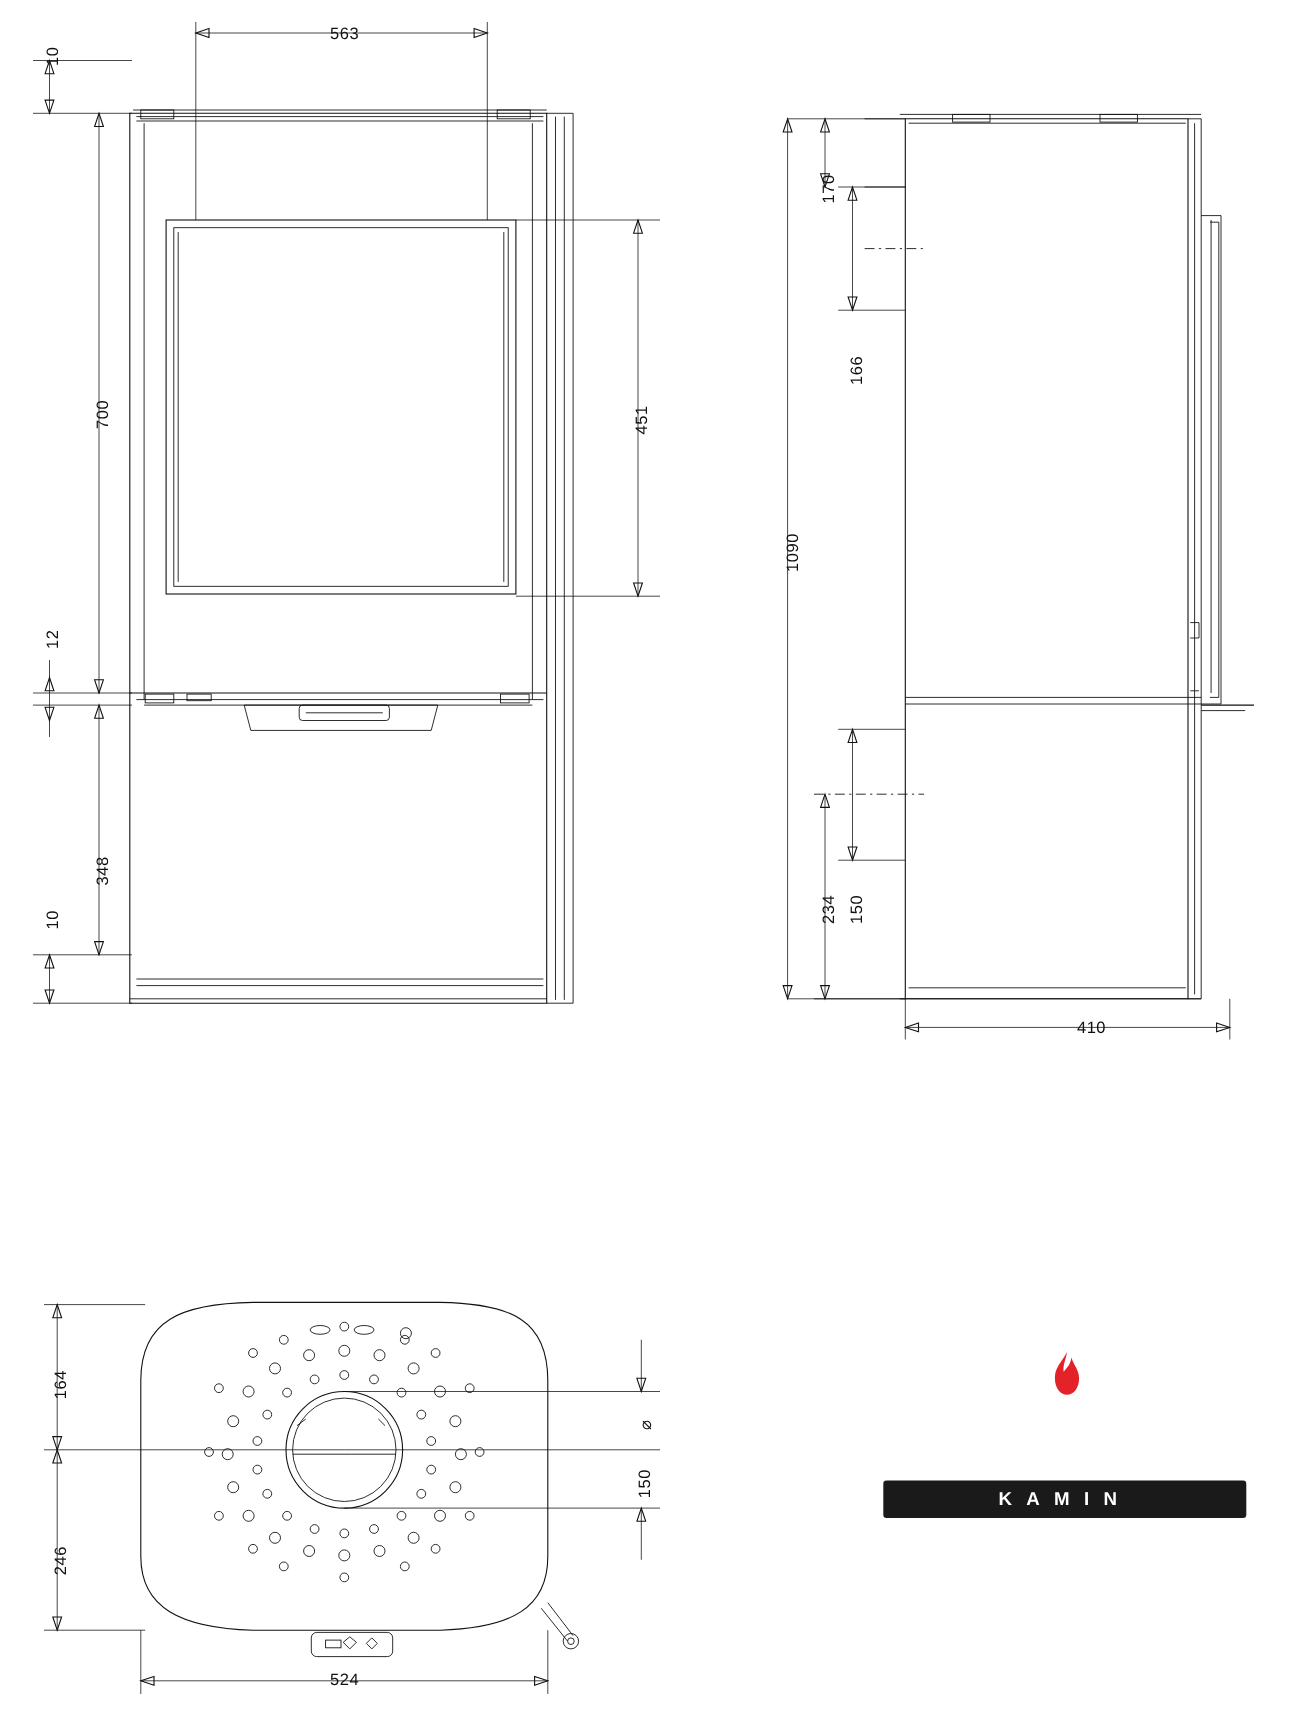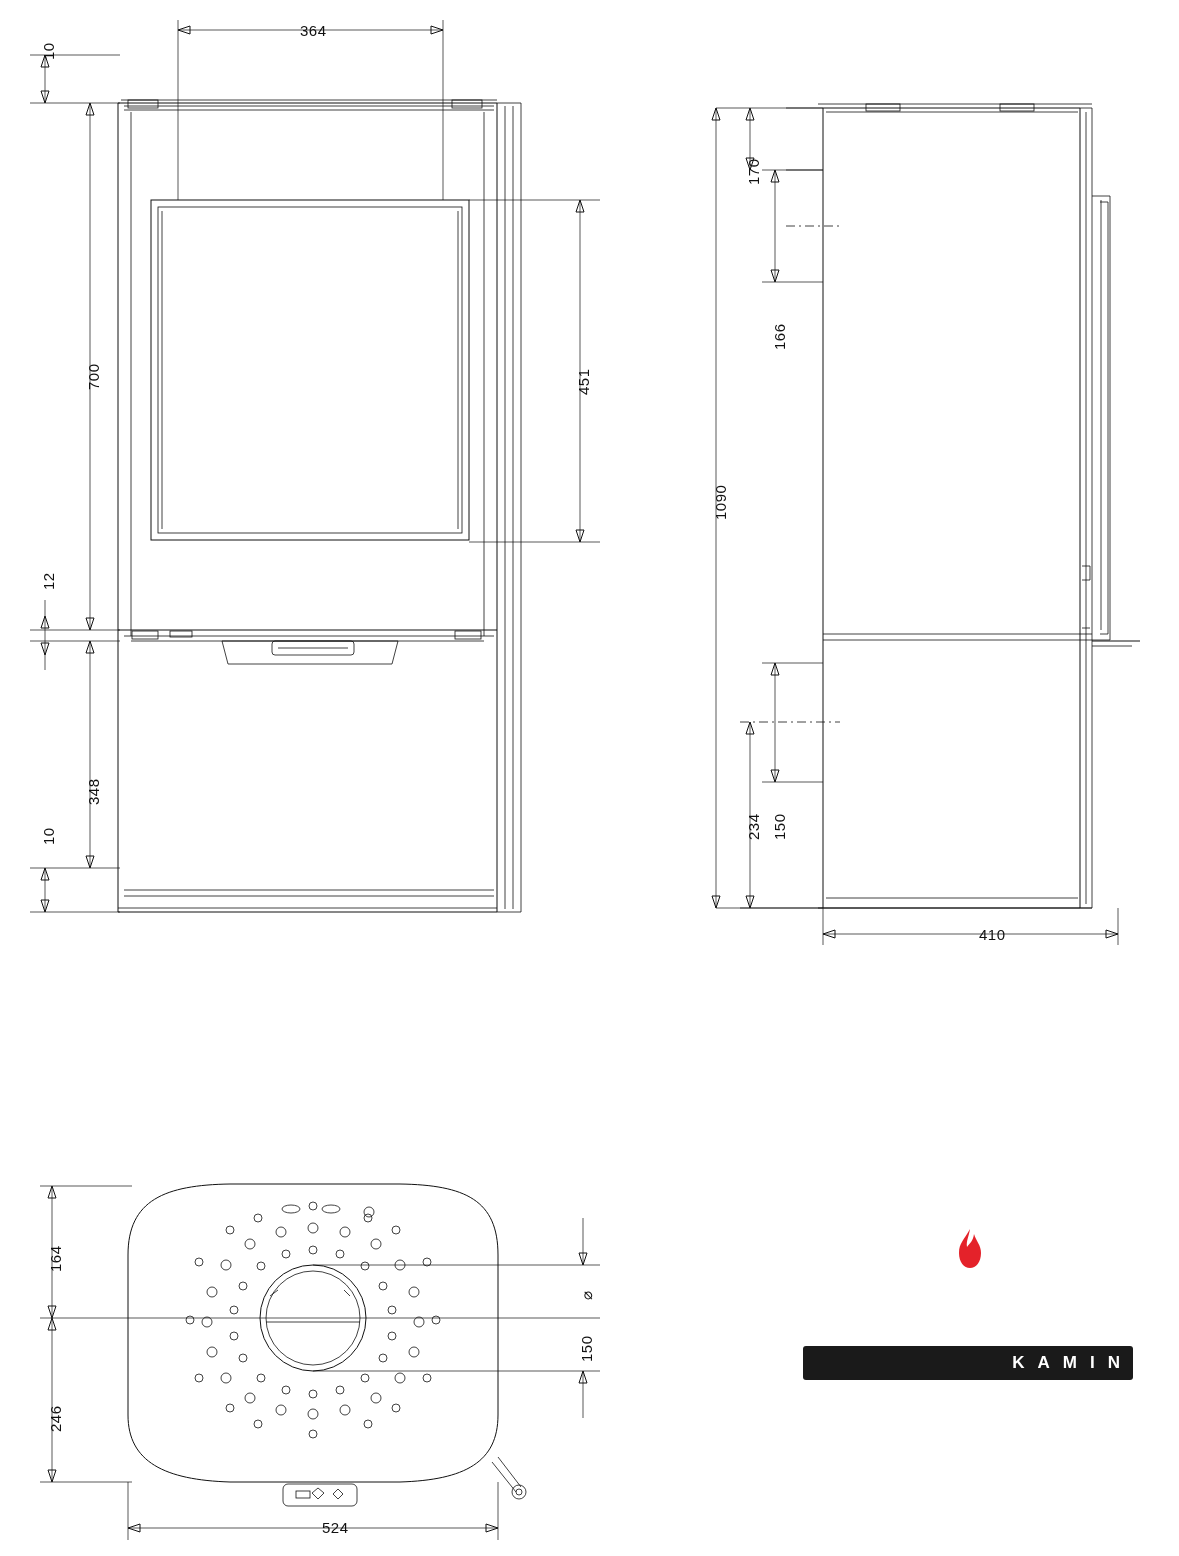--- a/index.html
+++ b/index.html
@@ -11,21 +11,21 @@
   .ln{stroke:#111;stroke-width:1;fill:none;}
   .thin{stroke:#111;stroke-width:0.8;fill:none;}
   .ext{stroke:#111;stroke-width:0.7;fill:none;}
   .dash{stroke:#111;stroke-width:0.8;fill:none;stroke-dasharray:9 4 2 4;}
   .nofill{fill:none;stroke:#111;stroke-width:1;}
   .circ{fill:none;stroke:#111;stroke-width:0.8;}
   
   .logo{position:absolute;left:795px;top:1228px;width:345px;height:160px;}
   .logo-word{position:absolute;left:0;top:38px;width:345px;text-align:center;font-family:"Liberation Sans",sans-serif;font-weight:bold;font-size:78px;letter-spacing:10px;color:#1a1a1a;line-height:78px;}
   .logo-bar{position:absolute;left:8px;top:118px;width:330px;height:34px;background:#1a1a1a;border-radius:3px;}
-  .logo-sub{position:absolute;left:8px;top:118px;width:330px;height:34px;line-height:34px;text-align:right;color:#fff;font-size:17px;font-weight:bold;letter-spacing:13px;}
+  .logo-sub{position:absolute;left:8px;top:118px;width:330px;height:34px;line-height:34px;text-align:center;color:#fff;font-size:17px;font-weight:bold;letter-spacing:13px;}
   .flame{position:absolute;left:155px;top:0px;width:40px;height:48px;}
 </style>
 </head>
 <body>
 
 <div class="sheet">
 
 <svg viewBox="0 0 1179 1556">
 
   <g>
@@ -299,40 +299,40 @@
   <g>
     <path class="ext" d="M128 1482 L128 1540"></path>
     <path class="ext" d="M498 1482 L498 1540"></path>
     <path class="ext" d="M128 1528 L498 1528"></path>
     <path class="ln" d="M128 1528 L140 1524 L140 1532 Z" fill="#111"></path>
     <path class="ln" d="M498 1528 L486 1524 L486 1532 Z" fill="#111"></path>
   </g>
 
 </svg>
 
-<div class="dim" style="left:300px;top:22px;">364</div>
+<div class="dim" style="left:300px;top:22px;">563</div>
 <div class="dim vert" style="left:40px;top:60px;">10</div>
 <div class="dim vert" style="left:85px;top:390px;">700</div>
 <div class="dim vert" style="left:40px;top:590px;">12</div>
 <div class="dim vert" style="left:85px;top:805px;">348</div>
 <div class="dim vert" style="left:40px;top:845px;">10</div>
 <div class="dim vert" style="left:575px;top:395px;">451</div>
 
 <div class="dim vert" style="left:712px;top:520px;">1090</div>
 <div class="dim vert" style="left:745px;top:185px;">170</div>
 <div class="dim vert" style="left:771px;top:350px;">166</div>
 <div class="dim vert" style="left:745px;top:840px;">234</div>
 <div class="dim vert" style="left:771px;top:840px;">150</div>
 <div class="dim" style="left:948px;top:926px;margin-left:31px;">410</div>
 
 <div class="dim vert" style="left:47px;top:1272px;">164</div>
 <div class="dim vert" style="left:47px;top:1432px;">246</div>
 <div class="dim vert" style="left:578px;top:1300px;">⌀</div>
 <div class="dim vert" style="left:578px;top:1362px;">150</div>
-<div class="dim" style="left:300px;top:1519px;margin-left:22px;">524</div>
+<div class="dim" style="left:300px;top:1519px;">524</div>
 
 <div class="logo">
   <svg class="flame" viewBox="0 0 40 48">
     <path d="M20 1 C14 12 9 15 9 25 C9 34 14 40 20 40 C26 40 31 34 31 25 C31 17 26 13 24 6 C23 13 20 15 17 19 C16 13 19 8 20 1 Z" fill="#e4222a"></path>
   </svg>
   <div class="logo-bar"></div>
   <div class="logo-sub">KAMIN</div>
 </div>
 
 </div>

